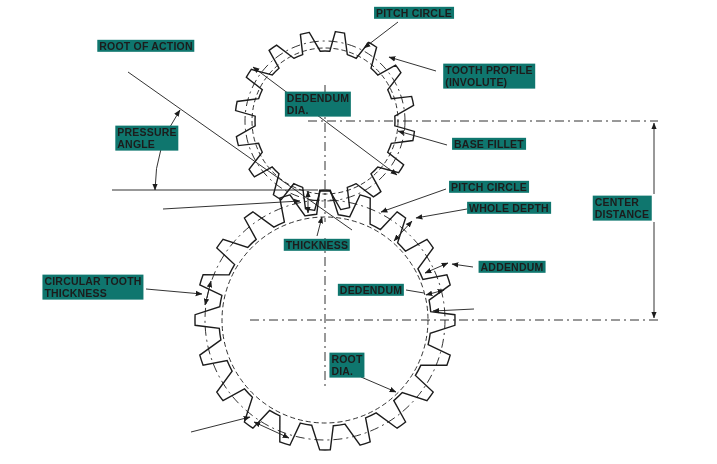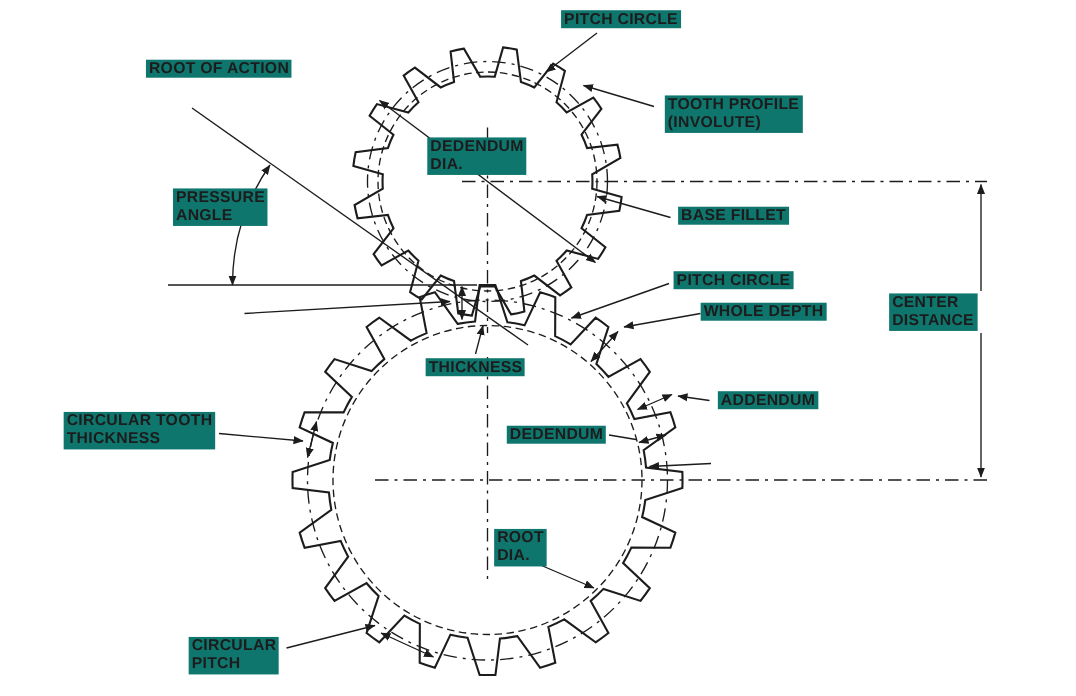--- a/index.html
+++ b/index.html
@@ -96,16 +96,14 @@
   <div class="lbl" style="left:509px;top:208px">WHOLE DEPTH</div>
   <div class="lbl" style="left:317px;top:245px">THICKNESS</div>
   <div class="lbl" style="left:512px;top:267px">ADDENDUM</div>
   <div class="lbl" style="left:371px;top:290px">DEDENDUM</div>
   <div class="lbl" style="left:622px;top:208px">CENTER
 DISTANCE</div>
   <div class="lbl" style="left:93px;top:287px">CIRCULAR TOOTH
 THICKNESS</div>
   <div class="lbl" style="left:347px;top:365px">ROOT
 DIA.</div>
-  <div class="lbl" style="left:156px;top:437px">CIRCULAR
-PITCH</div>
 
 </div>
 
 </body></html>

